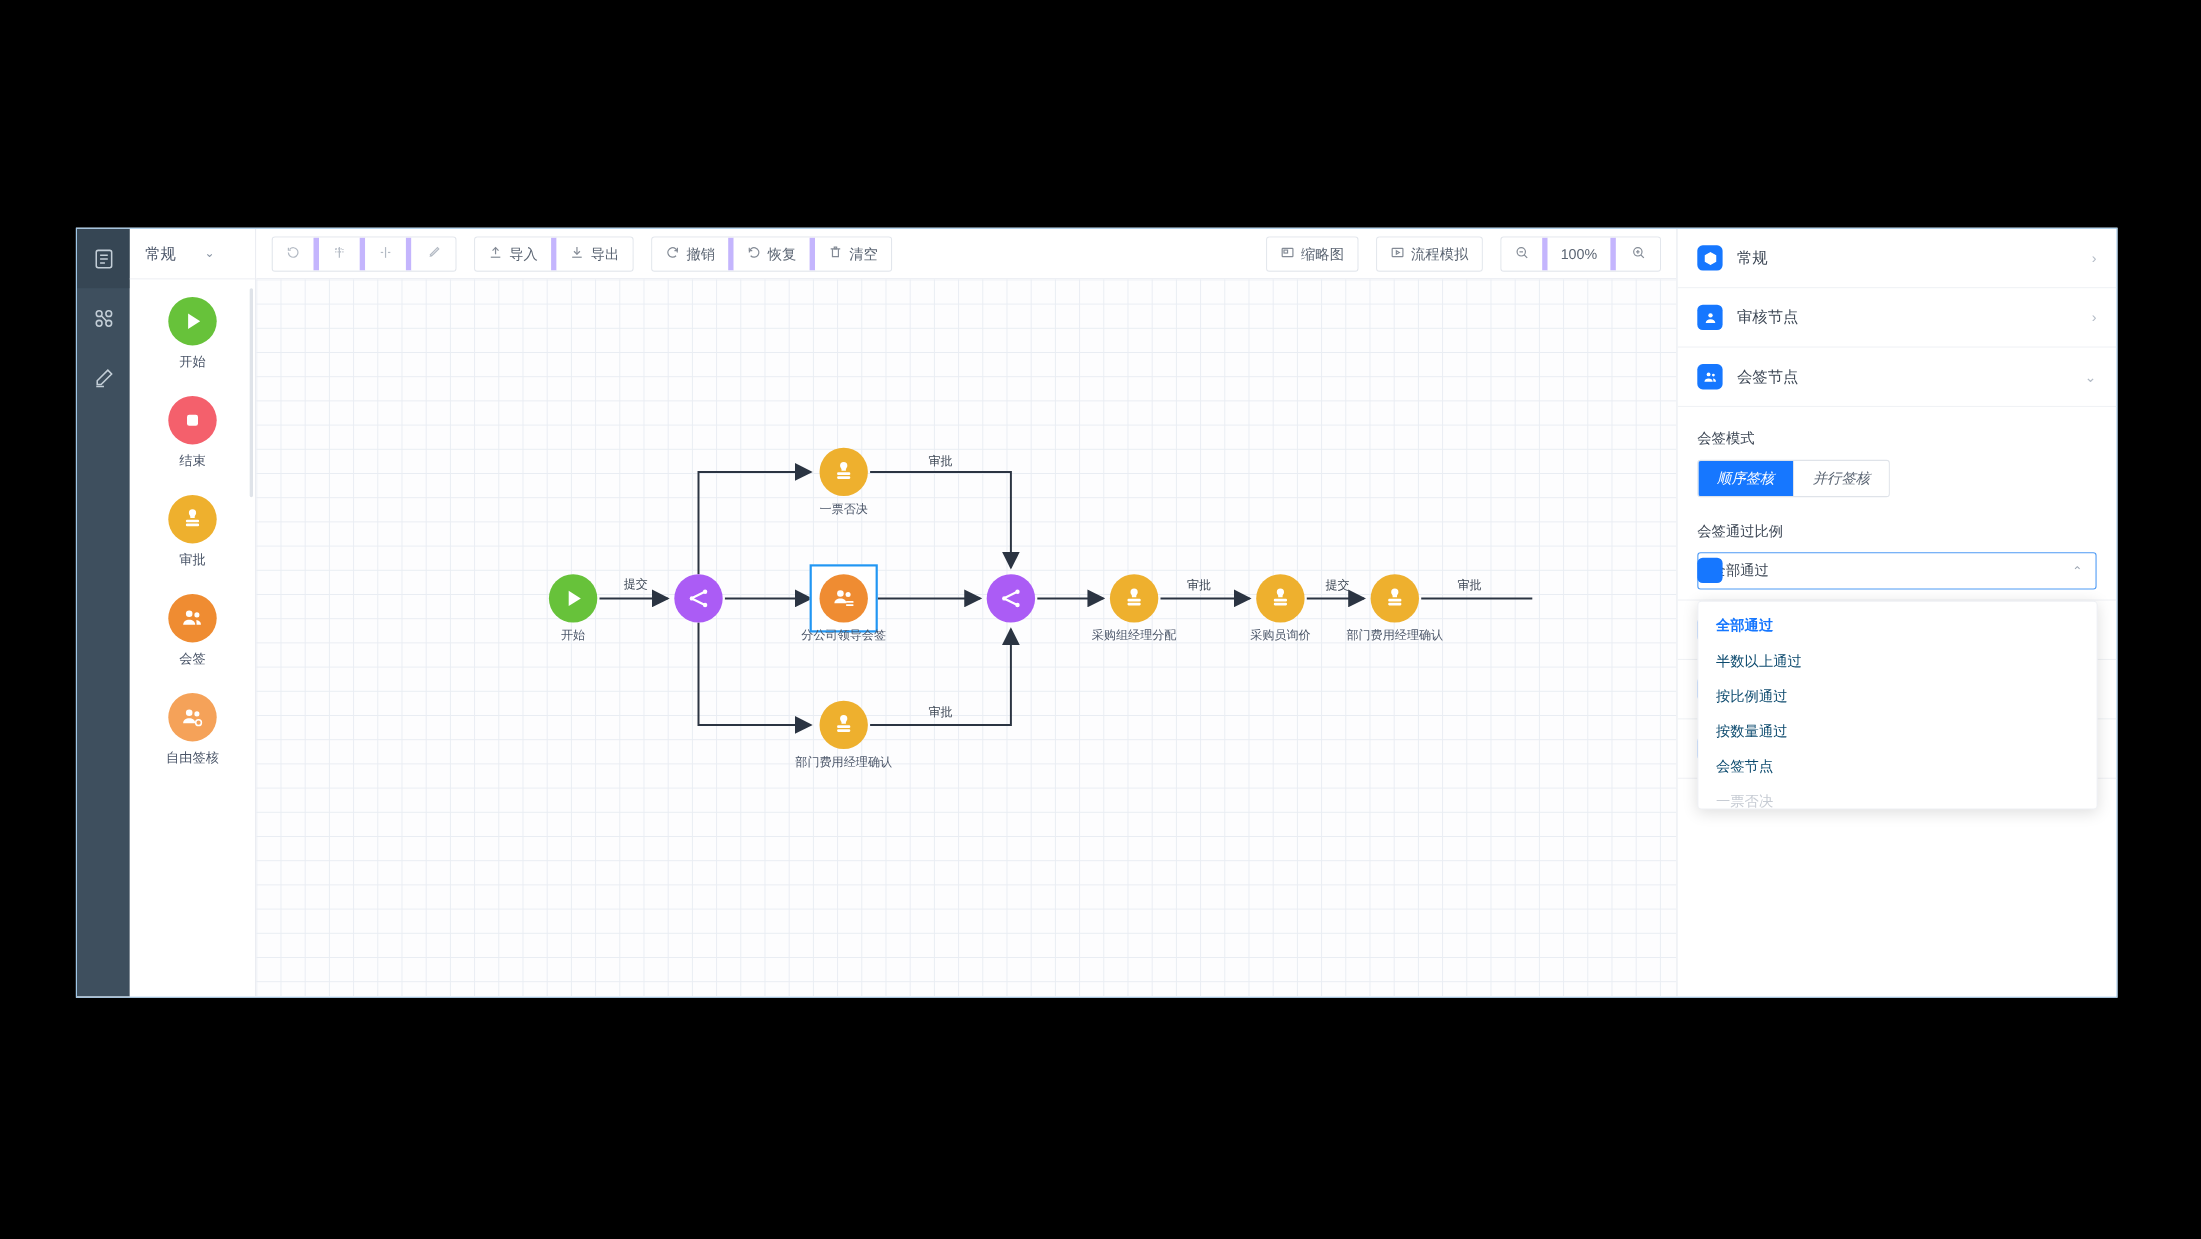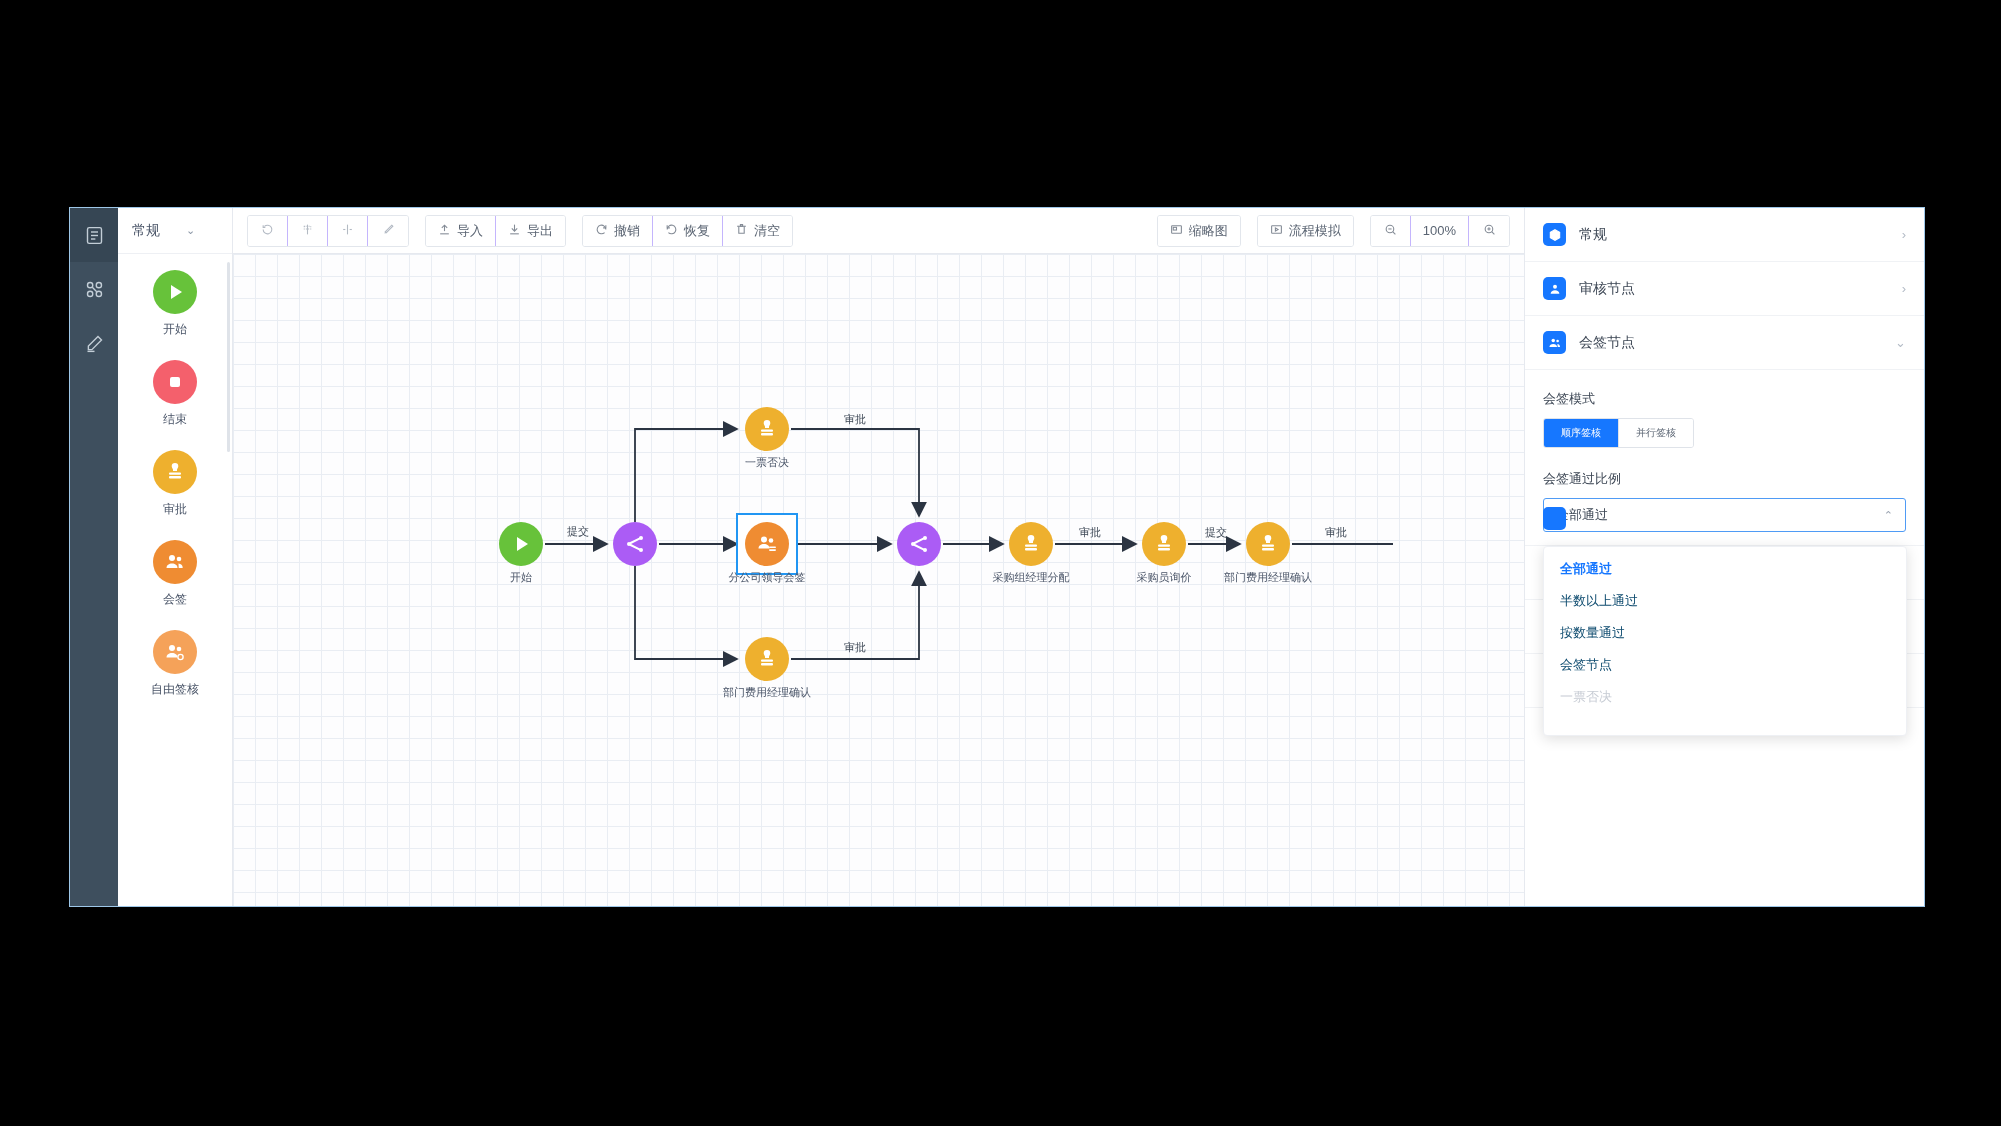--- a/index.html
+++ b/index.html
@@ -64,21 +64,21 @@
   .center { flex: 1; display: flex; flex-direction: column; min-width: 0; }
   .toolbar {
     height: 46px; background: #fff; border-bottom: 1px solid #e6e9ef;
     display: flex; align-items: center; padding: 0 14px; gap: 16px;
   }
   .tb-group { display: flex; border: 1px solid #e2e6ec; border-radius: 3px; overflow: hidden; }
   .tb-btn {
     height: 30px; min-width: 40px; padding: 0 12px; background: #fff;
     display: flex; align-items: center; justify-content: center; gap: 6px;
     font-size: 13px; color: #5b6573; cursor: pointer;
-    border-right: 1px solid #c4b5fd;
+    border-right: 5px solid #c4b5fd;
   }
   .tb-btn:last-child { border-right: none; }
   .tb-btn svg { width: 13px; height: 13px; opacity: .75; }
   .tb-btn.plain { color: #9aa3b0; }
   .tb-right { margin-left: auto; display: flex; gap: 16px; align-items: center; }
   .zoom-val { font-size: 13px; color: #5b6573; min-width: 58px; text-align: center; }
 
   
   .canvas {
     flex: 1; position: relative; overflow: hidden;
@@ -141,22 +141,23 @@
     width: 23px; height: 23px; border-radius: 5px; background: #1677ff;
     display: flex; align-items: center; justify-content: center; flex: 0 0 23px;
   }
   .prop-icon svg { width: 14px; height: 14px; fill: #fff; }
   .prop-label { font-size: 14px; color: #3c4654; }
   .prop-arrow { margin-left: auto; color: #b3bbc6; font-size: 13px; }
   .prop-section { padding: 20px 18px 8px; }
   .field-label { font-size: 13px; color: #3c4654; margin-bottom: 10px; }
   .seg { display: flex; border: 1px solid #dfe3e9; border-radius: 3px; width: max-content; overflow: hidden; }
   .seg-btn {
-    padding: 7px 17px; font-size: 10px; color: #5b6573; background: #fff; cursor: pointer;
+    padding: 7px 17px; font-size: 13px; color: #5b6573; background: #fff; cursor: pointer;
     border-right: 1px solid #dfe3e9;
+    font-style: italic;
   }
   .seg-btn:last-child { border-right: none; }
   .seg-btn.on { background: #1677ff; color: #fff; }
   .select {
     margin-top: 2px; height: 34px; border: 1px solid #4f9bf5; border-radius: 3px;
     display: flex; align-items: center; padding: 0 12px; font-size: 13px; color: #3c4654;
     cursor: pointer; background: #fff;
   }
   .select .sc { margin-left: auto; color: #9aa3b0; font-size: 11px; }
   .dropdown {
@@ -623,18 +624,19 @@
           <span class="prop-icon"></span>
         </div>
       <div class="ghost-row">
           <span class="prop-icon"></span>
         </div>
     </div>
 
     <div class="dropdown">
       <div class="dd-item sel">全部通过</div>
       <div class="dd-item">半数以上通过</div>
+      <div class="dd-item">按比例通过</div>
       <div class="dd-item">按数量通过</div>
       <div class="dd-item">会签节点</div>
       <div class="dd-item dim">一票否决</div>
     </div>
   </div>
 </div>
 
 </body></html>

